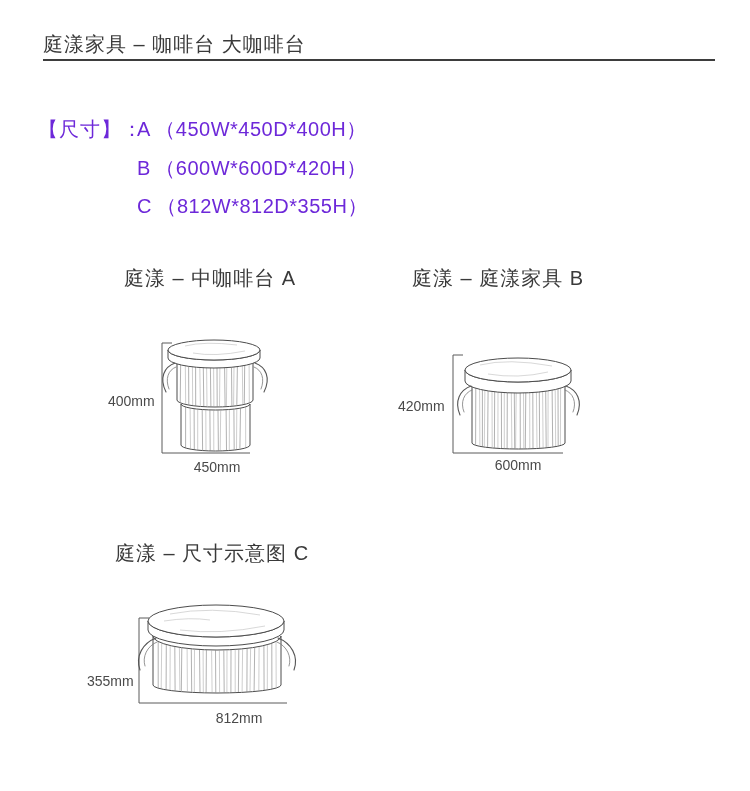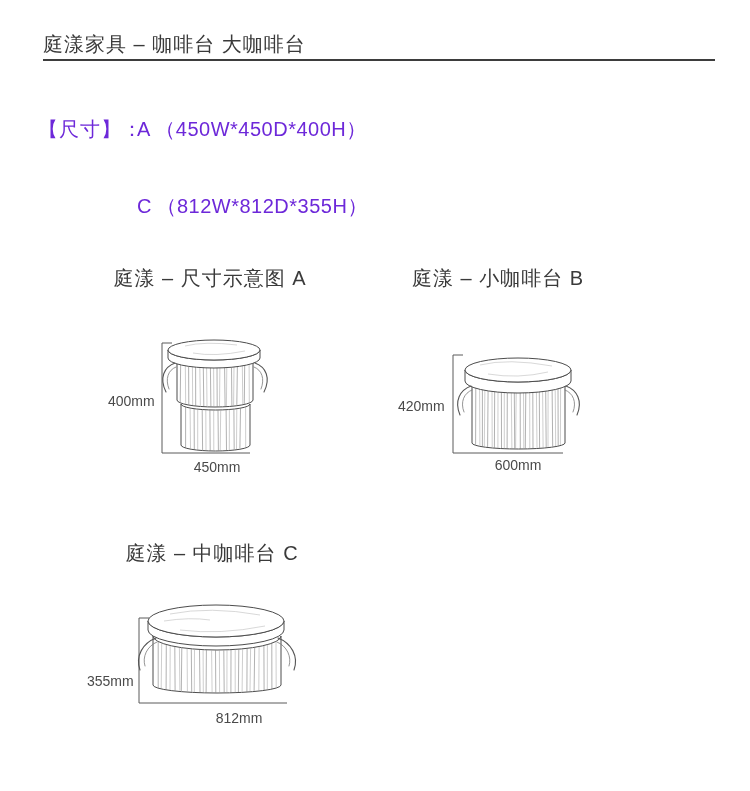--- a/index.html
+++ b/index.html
@@ -43,25 +43,28 @@
 <body>
 
 <div class="page">
 
   <div class="abs page-title">庭漾家具 – 咖啡台 大咖啡台</div>
   <div class="abs title-rule"></div>
 
   <div class="abs spec-row" style="top:116px;">
     <span class="spec-label">【尺寸】：</span><span class="spec-model">A</span><span class="spec-dims">（450W*450D*400H）</span>
   </div>
+  <div class="abs spec-row" style="top:155px;">
+    <span class="spec-indent"></span><span class="spec-model">B</span><span class="spec-dims">（600W*600D*420H）</span>
+  </div>
   <div class="abs spec-row" style="top:193px;">
     <span class="spec-indent"></span><span class="spec-model">C</span><span class="spec-dims">（812W*812D*355H）</span>
   </div>
 
-  <div class="abs diagram-title" style="left:85px;top:265px;width:250px;">庭漾 – 尺寸示意图 A</div>
+  <div class="abs diagram-title" style="left:85px;top:265px;width:250px;">庭漾 – 中咖啡台 A</div>
   <svg class="abs" style="left:155px;top:333px;" width="120" height="125" viewBox="0 0 120 125">
     <g>
       <path class="dim" d="M7,10 V120 M7,10 H17 M7,120 H95"></path>
     </g>
     <g>
       <path class="outline" d="M26,71 L26,112 A34.5,6 0 0 0 95,112 L95,71 A34.5,6 0 0 1 26,71 Z"></path>
       <g>
           <path d="M30.6,73.8 L30.6,114.8M39.1,75.9 L39.3,116.3M47.2,76.9 L47.6,117.0M54.9,77.2 L55.2,117.6M63.0,77.3 L63.4,117.5M71.1,77.1 L71.5,117.2M78.9,76.4 L79.2,116.6M85.5,75.6 L84.9,115.3" class="slat-a"></path>
           <path d="M35.1,75.3 L35.5,115.5M42.7,76.1 L42.7,117.0M50.8,76.9 L51.0,117.5M58.7,77.1 L58.8,117.8M65.7,77.4 L65.2,117.3M74.4,76.5 L74.3,117.4M81.8,76.0 L81.5,116.2M90.6,73.9 L90.7,114.6" class="slat-b"></path>
         </g>
@@ -81,21 +84,21 @@
     <g>
       <path class="handle" d="M20,30 C9,34 4,45 11,59"></path>
       <path class="handle2" d="M21,34 C13,37 10,46 14,56"></path>
       <path class="handle" d="M100,30 C111,34 116,45 109,59"></path>
       <path class="handle2" d="M99,34 C107,37 110,46 106,56"></path>
     </g>
   </svg>
   <div class="abs dim-label right" style="left:108px;top:394px;width:45px;">400mm</div>
   <div class="abs dim-label center" style="left:187px;top:460px;width:60px;">450mm</div>
 
-  <div class="abs diagram-title" style="left:378px;top:265px;width:240px;">庭漾 – 小咖啡台 B</div>
+  <div class="abs diagram-title" style="left:378px;top:265px;width:240px;">庭漾 – 庭漾家具 B</div>
   <svg class="abs" style="left:448px;top:350px;" width="140" height="110" viewBox="0 0 140 110">
     <g>
       <path class="dim" d="M5,5 V103 M5,5 H15 M5,103 H115"></path>
     </g>
     <g>
       <path class="outline" d="M24,31 L24,93 A46.5,6 0 0 0 117,93 L117,31 A46.5,10 0 0 1 24,31 Z"></path>
       <g>
           <path d="M27.8,34.7 L27.6,94.8M34.4,37.1 L34.4,96.6M40.1,38.9 L39.6,96.9M46.7,39.8 L46.4,97.8M53.4,40.4 L53.5,98.4M59.3,40.9 L59.1,98.6M66.3,41.4 L66.7,98.4M72.2,41.1 L72.3,98.9M77.8,41.4 L77.3,98.3M84.8,40.7 L85.0,98.5M91.3,40.2 L91.6,97.9M97.7,39.5 L98.2,97.3M104.1,38.3 L104.7,96.4M110.0,36.2 L110.2,95.8" class="slat-a"></path>
           <path d="M31.6,36.5 L31.9,95.7M36.9,38.3 L36.3,96.4M44.0,39.3 L44.2,97.6M50.0,40.0 L49.9,98.2M56.3,40.5 L56.3,98.7M63.3,41.5 L63.9,98.2M68.2,41.6 L67.6,98.2M75.5,41.2 L75.8,98.6M81.7,40.8 L81.8,98.6M88.4,40.7 L89.0,97.8M94.6,39.9 L95.1,97.5M100.1,38.8 L100.0,97.3M107.2,37.4 L107.7,96.0M112.6,35.1 L112.4,95.0" class="slat-b"></path>
         </g>
@@ -108,21 +111,21 @@
     <g>
       <path class="handle" d="M23,36 C12,40 6,51 12,65"></path>
       <path class="handle2" d="M24,40 C16,43 12,52 16,62"></path>
       <path class="handle" d="M118,36 C129,40 135,51 129,65"></path>
       <path class="handle2" d="M117,40 C125,43 129,52 125,62"></path>
     </g>
   </svg>
   <div class="abs dim-label right" style="left:398px;top:399px;width:45px;">420mm</div>
   <div class="abs dim-label center" style="left:488px;top:458px;width:60px;">600mm</div>
 
-  <div class="abs diagram-title" style="left:87px;top:540px;width:250px;">庭漾 – 中咖啡台 C</div>
+  <div class="abs diagram-title" style="left:87px;top:540px;width:250px;">庭漾 – 尺寸示意图 C</div>
   <svg class="abs" style="left:130px;top:600px;" width="175" height="112" viewBox="0 0 175 112">
     <g>
       <path class="dim" d="M9,18 V103 M9,18 H19 M9,103 H157"></path>
     </g>
     <g>
       <path class="outline" d="M23,36 L23,85 A64,8 0 0 0 151,85 L151,36 A64,14 0 0 1 23,36 Z"></path>
       <g>
           <path d="M28.2,41.0 L28.2,87.7M36.3,44.3 L36.1,89.6M44.8,46.6 L45.1,90.7M51.8,48.1 L51.3,91.0M61.3,49.2 L61.7,91.8M69.5,49.9 L70.0,92.1M76.4,50.1 L76.1,92.5M85.5,50.3 L85.8,92.6M93.8,50.4 L94.2,92.4M101.0,49.8 L100.9,92.7M108.8,49.5 L108.4,92.1M117.1,48.4 L116.9,91.8M124.7,47.7 L124.1,90.8M133.9,45.5 L134.1,90.0M141.8,42.9 L141.9,88.8" class="slat-a"></path>
           <path d="M31.7,43.1 L31.2,88.2M40.2,45.5 L40.0,90.1M49.4,47.7 L49.9,90.7M57.1,48.6 L57.4,91.7M64.5,49.2 L64.3,92.3M73.1,49.8 L73.3,92.6M81.6,50.4 L82.1,92.4M89.4,50.2 L89.6,92.7M97.0,49.9 L96.9,92.8M105.2,49.4 L105.2,92.6M112.6,49.3 L112.1,91.7M120.6,48.4 L120.0,91.1M129.1,46.7 L128.8,90.6M137.4,44.4 L137.3,89.6M146.0,41.0 L146.2,87.4" class="slat-b"></path>
         </g>

